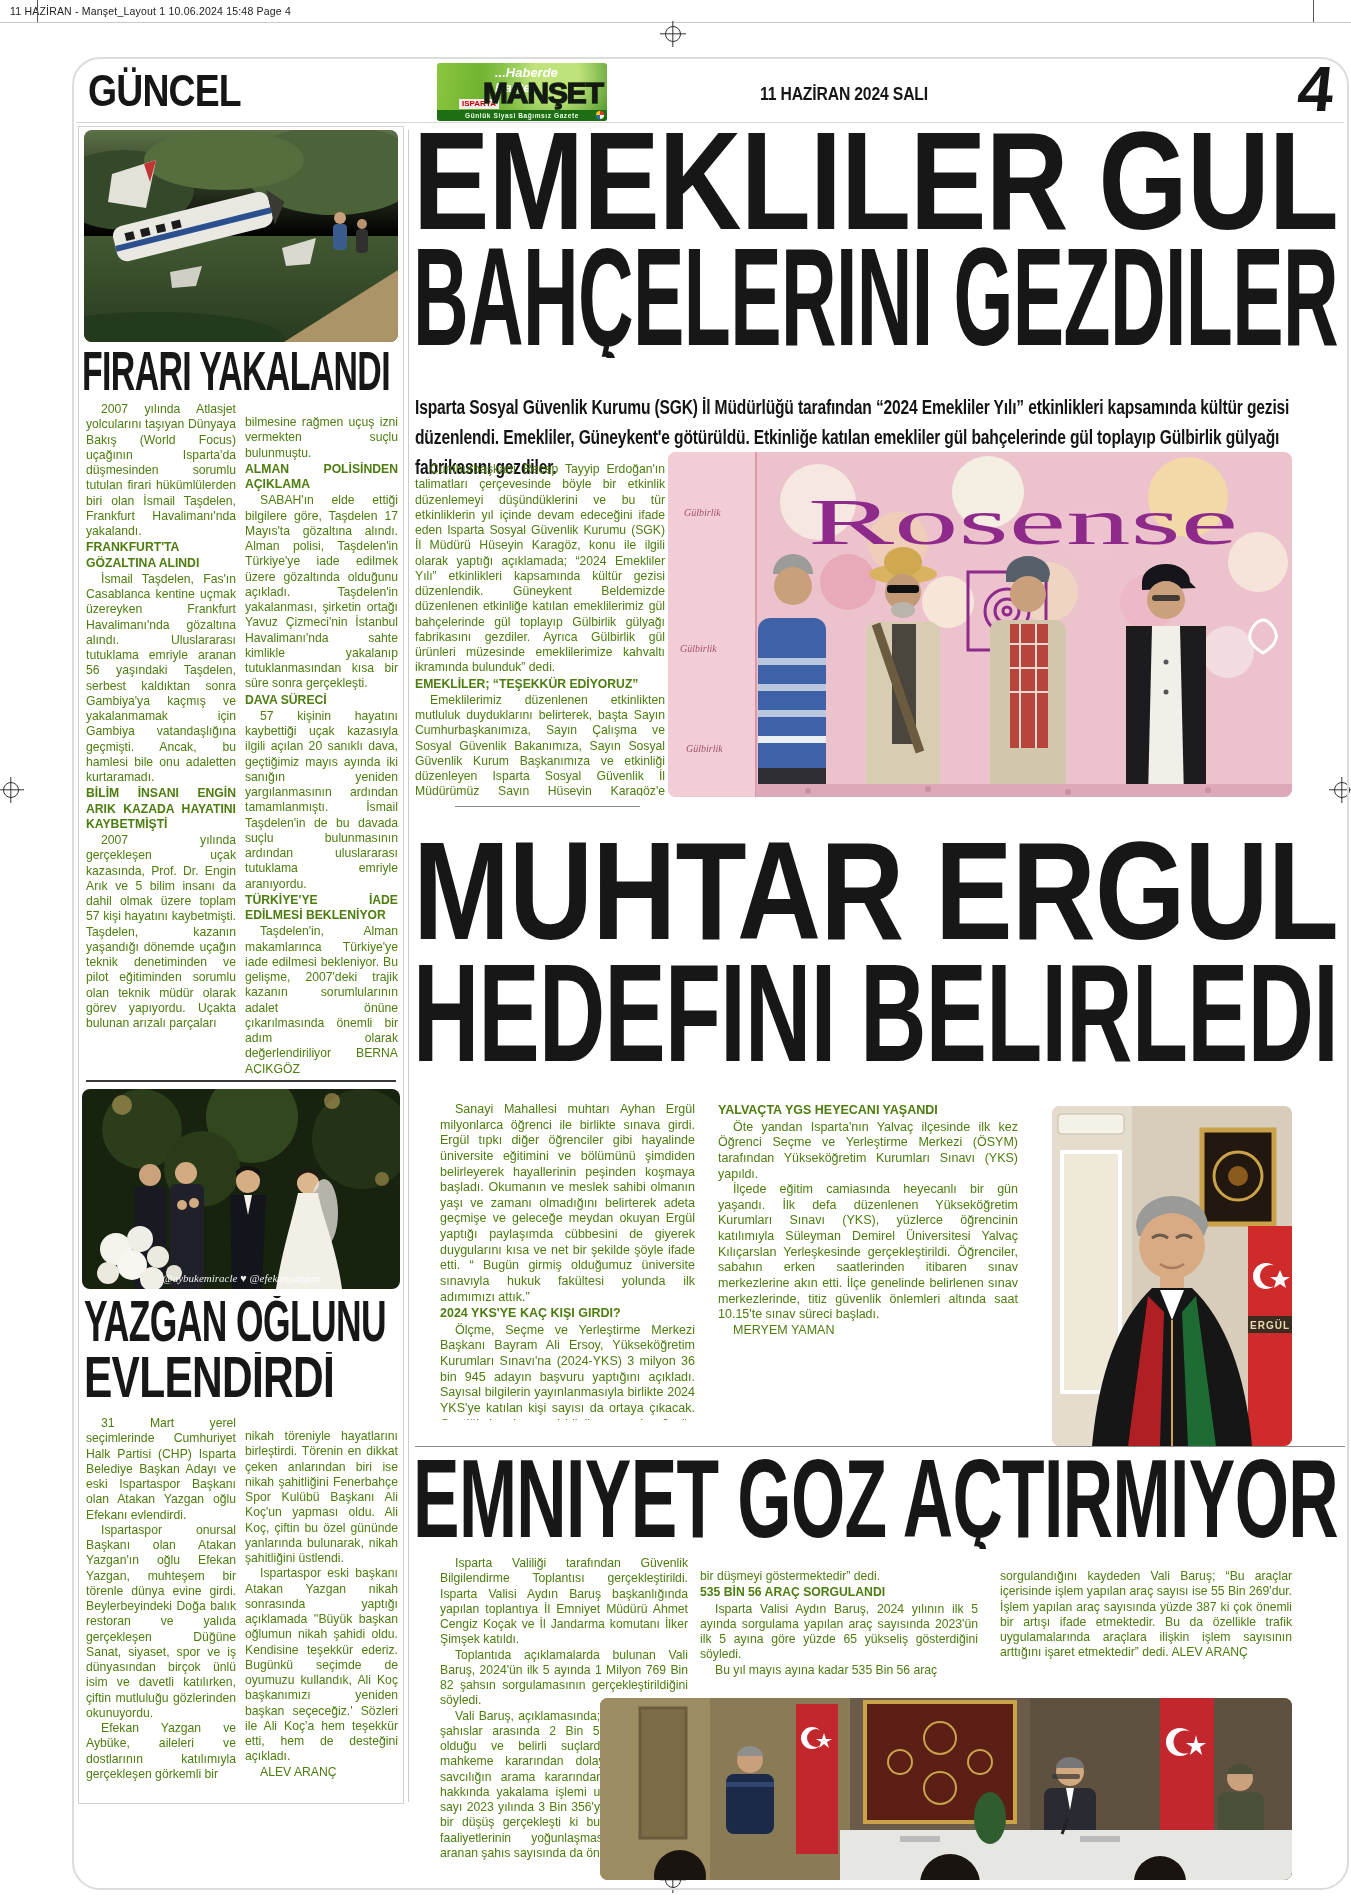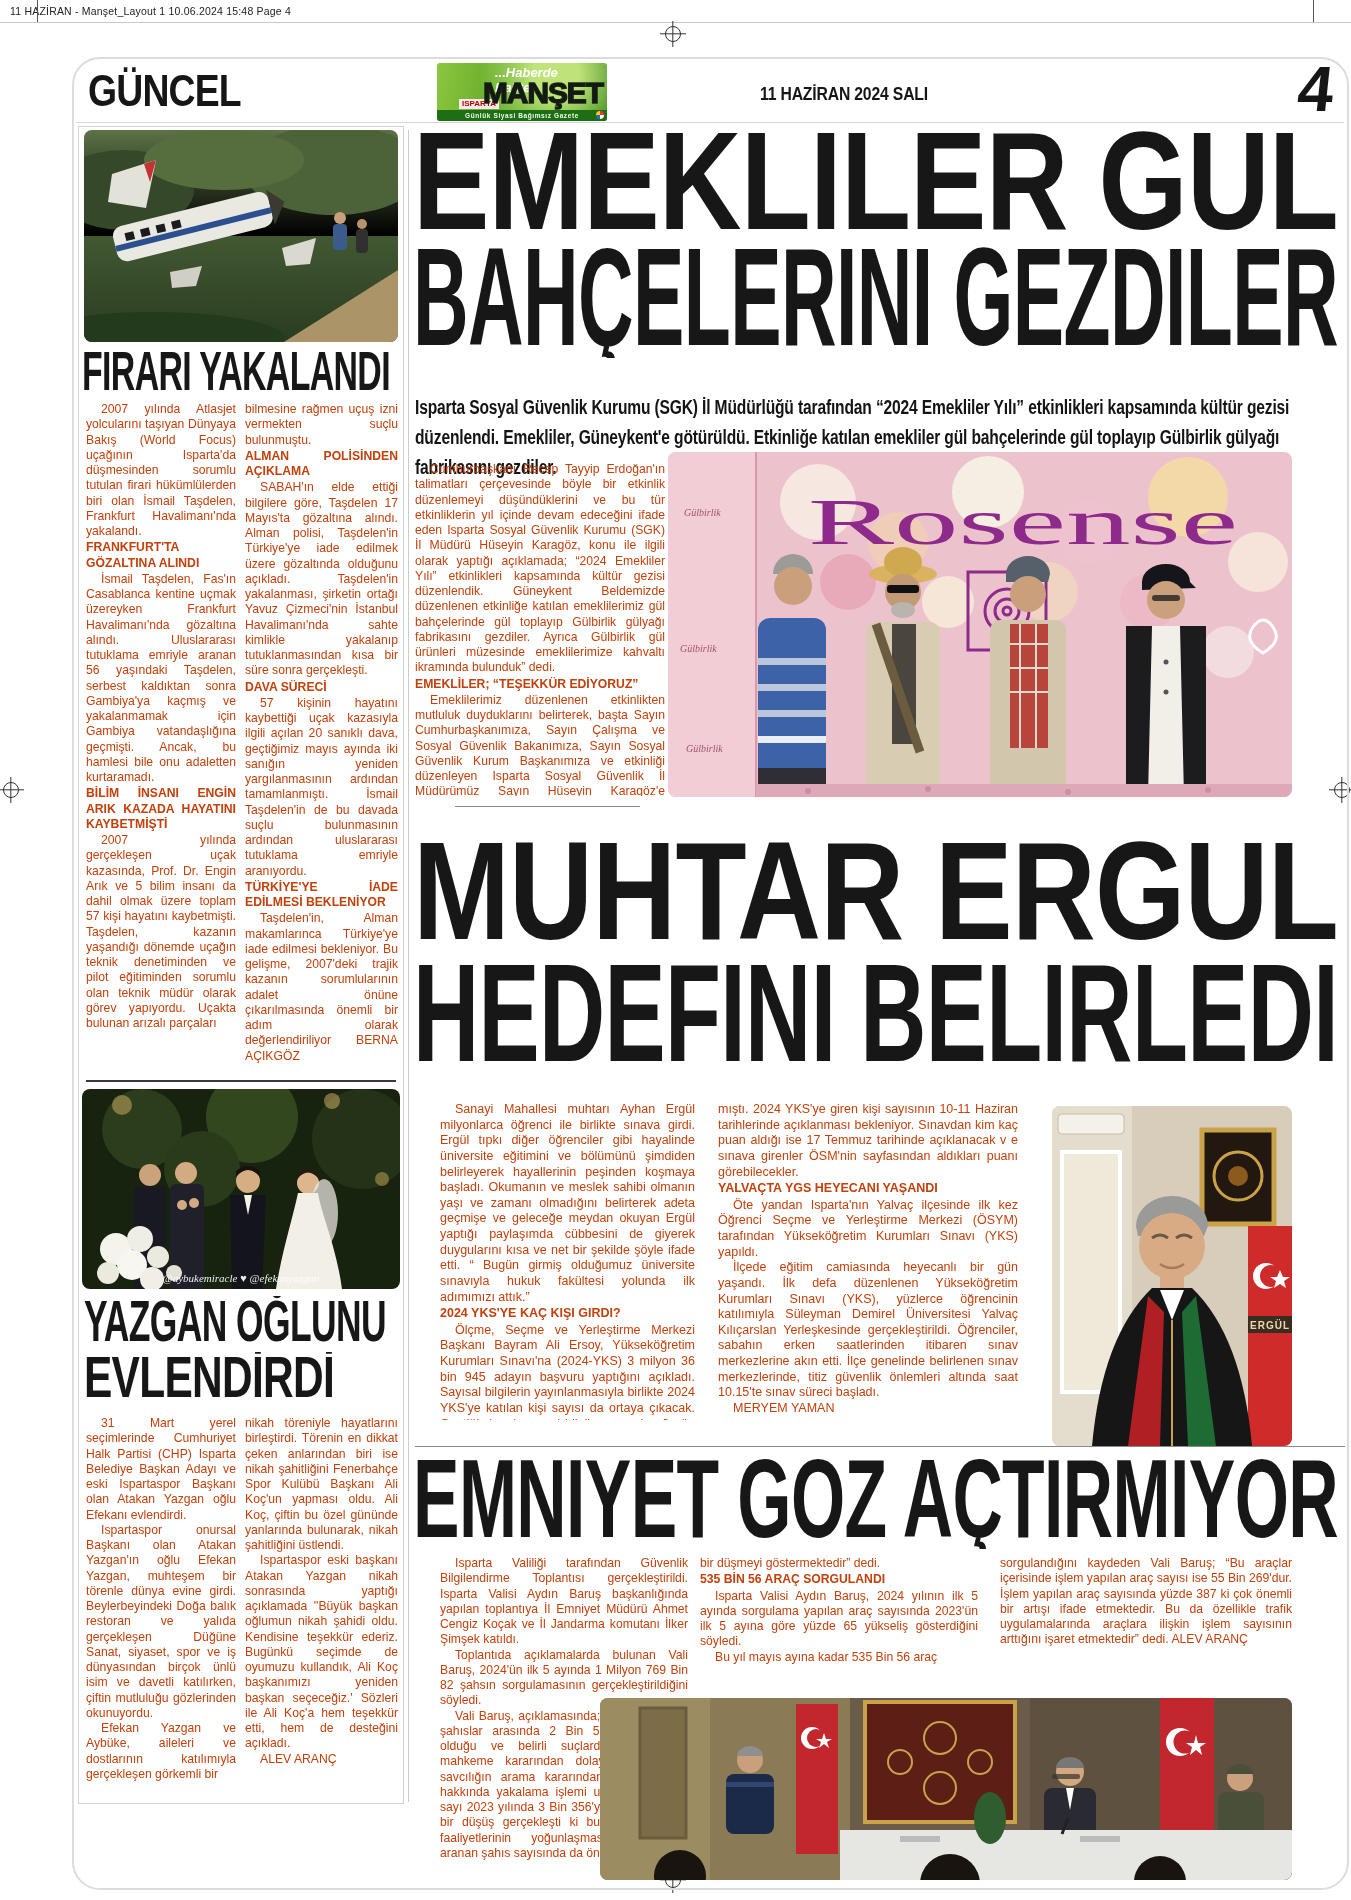--- a/index.html
+++ b/index.html
@@ -34,23 +34,23 @@
   .masthead .kalite{position:absolute;left:58px;top:2px;width:108px;text-align:left;font-size:13px;font-style:italic;font-weight:bold;color:#fff;}
   .masthead .bottom-strip{position:absolute;left:0;bottom:0;width:170px;height:11px;background:#1e6e14;
     color:#eaffea;font-size:6.5px;font-weight:bold;letter-spacing:.6px;text-align:center;line-height:11px;}
   .masthead .dot-logo{position:absolute;right:3px;bottom:2px;width:8px;height:8px;border-radius:50%;
     background:conic-gradient(#e33 0 25%,#fff 0 50%,#36c 0 75%,#fc0 0 100%);}
 
   
   .hlt{font-family:"Liberation Sans","DejaVu Sans",sans-serif;font-weight:900;fill:#171717;letter-spacing:-1px;}
 
   
-  .copy{font-size:12.2px;line-height:1.25;text-align:justify;color:#c2410c;overflow:hidden;}
+  .copy{font-size:12.2px;line-height:1.25;text-align:justify;color:#4d7c0f;overflow:hidden;}
   .copy p{margin:0;text-indent:15px;}
-  .copy p.noind{text-indent:0;}
+  .copy p.noind{text-indent:0;margin-top:13px;}
   .copy p.sub{font-weight:bold;text-indent:0;margin:1px 0;}
 
   .lede{left:415px;top:392px;width:1165px;font-size:19.5px;font-weight:bold;line-height:1.55;
         transform:scaleX(.8);transform-origin:0 0;color:#141414;letter-spacing:-.2px;}
 
   .rule-dark{background:#3a3a3a;}
   .rule-light{background:#8a8a8a;}
 
   .photo{overflow:hidden;border-radius:8px;}
   .photo svg{display:block;}
@@ -317,21 +317,20 @@
 <svg class="abs" style="left:413px;top:958px;" width="935" height="116">
   <text x="0" y="103" textLength="925" lengthAdjust="spacingAndGlyphs" font-size="140" class="hlt">HEDEFİNİ BELİRLEDİ</text>
 </svg>
 
 <div class="abs copy" style="left:440px;top:1102px;width:255px;height:318px;font-size:12.5px;">
   <p>Sanayi Mahallesi muhtarı Ayhan Ergül milyonlarca öğrenci ile birlikte sınava girdi. Ergül tıpkı diğer öğrenciler gibi hayalinde üniversite eğitimini ve bölümünü şimdiden belirleyerek hayallerinin peşinden koşmaya başladı. Okumanın ve meslek sahibi olmanın yaşı ve zamanı olmadığını belirterek adeta geçmişe ve geleceğe meydan okuyan Ergül yaptığı paylaşımda cübbesini de giyerek duygularını kısa ve net bir şekilde şöyle ifade etti. “ Bugün girmiş olduğumuz üniversite sınavıyla hukuk fakültesi yolunda ilk adımımızı attık.”</p>
   <p class="sub">2024 YKS'YE KAÇ KIŞI GIRDI?</p>
   <p>Ölçme, Seçme ve Yerleştirme Merkezi Başkanı Bayram Ali Ersoy, Yükseköğretim Kurumları Sınavı'na (2024-YKS) 3 milyon 36 bin 945 adayın başvuru yaptığını açıkladı. Sayısal bilgilerin yayınlanmasıyla birlikte 2024 YKS'ye katılan kişi sayısı da ortaya çıkacak. Geçtiğimiz yıl sayısal bilgiler sınavdan 2 gün sonra açıklan-</p>
 </div>
 <div class="abs copy" style="left:718px;top:1102px;width:300px;height:318px;font-size:12.5px;">
-  <p class="noind">mıştı. 2024 YKS'ye giren kişi sayısının 10-11 Haziran tarihlerinde açıklanması bekleniyor. Sınavdan kim kaç puan aldığı ise 17 Temmuz tarihinde açıklanacak v e sınava girenler ÖSM'nin sayfasından aldıkları puanı görebilecekler.</p>
   <p class="sub">YALVAÇTA YGS HEYECANI YAŞANDI</p>
   <p>Öte yandan Isparta'nın Yalvaç ilçesinde ilk kez Öğrenci Seçme ve Yerleştirme Merkezi (ÖSYM) tarafından Yükseköğretim Kurumları Sınavı (YKS) yapıldı.</p>
   <p>İlçede eğitim camiasında heyecanlı bir gün yaşandı. İlk defa düzenlenen Yükseköğretim Kurumları Sınavı (YKS), yüzlerce öğrencinin katılımıyla Süleyman Demirel Üniversitesi Yalvaç Kılıçarslan Yerleşkesinde gerçekleştirildi. Öğrenciler, sabahın erken saatlerinden itibaren sınav merkezlerine akın etti. İlçe genelinde belirlenen sınav merkezlerinde, titiz güvenlik önlemleri altında saat 10.15'te sınav süreci başladı.</p>
   <p>MERYEM YAMAN</p>
 </div>
 
 <div class="abs photo" style="left:1052px;top:1106px;width:240px;height:340px;">
   <svg width="240" height="340" viewBox="0 0 240 340">
     <rect width="240" height="340" fill="#d8cdbb"></rect>
     <rect x="0" y="0" width="80" height="340" fill="#e4dccc"></rect>

